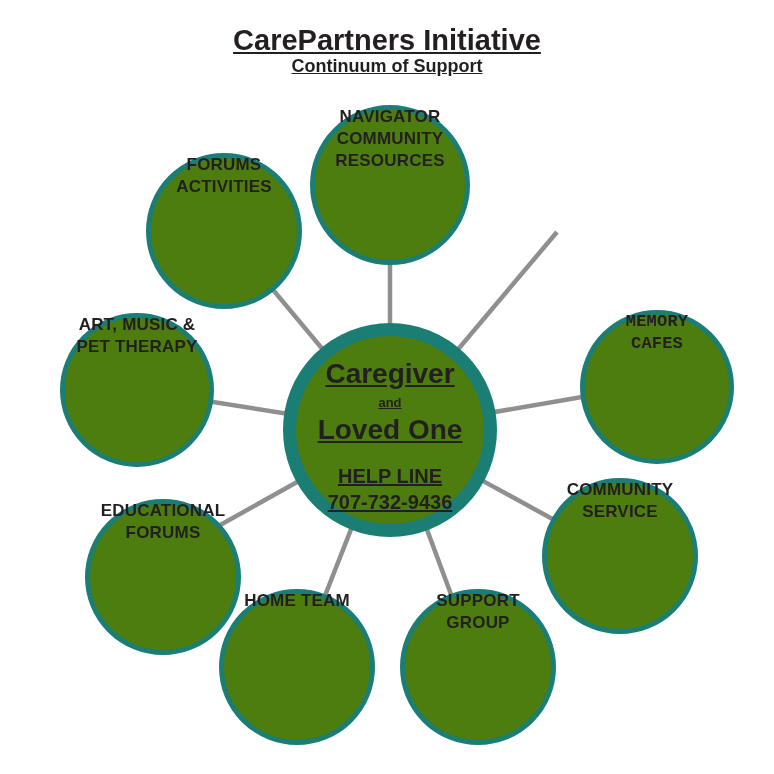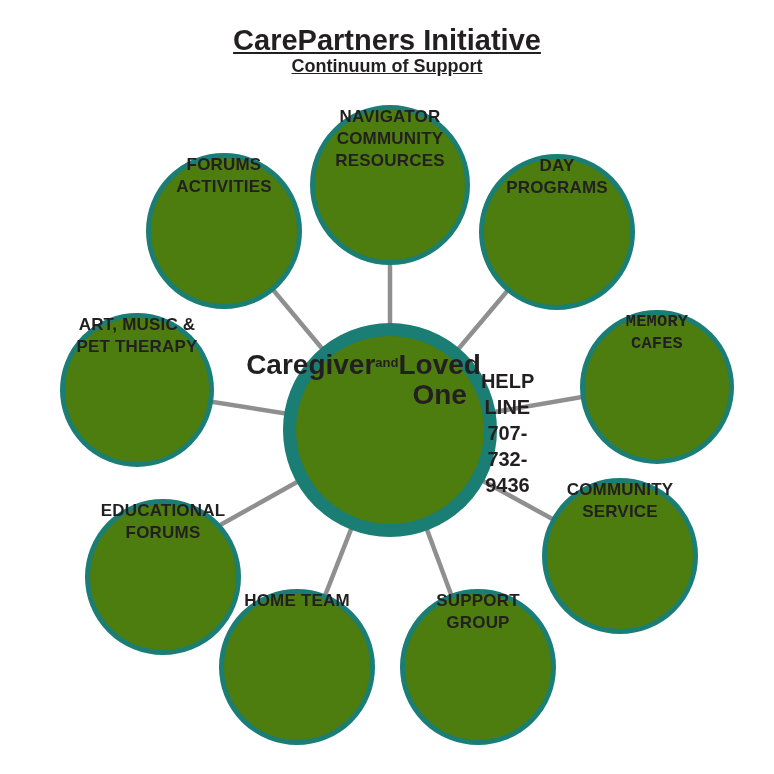--- a/index.html
+++ b/index.html
@@ -61,22 +61,23 @@
   .sat .sat-label {
     white-space: pre-line;
     font-weight: bold;
     font-size: 17px;
     line-height: 1.3;
     letter-spacing: 0.2px;
     transform: translateY(-4px);
   }
   .center-node {
     border: 13px solid #1b7e74;
-    flex-direction: row;
+    flex-direction: column;
     padding-top: 14px;
+    text-decoration: underline;
   }
   .center-title {
     font-size: 28px;
     font-weight: bold;
     line-height: 1.08;
   }
   .center-and {
     font-size: 13px;
     font-weight: bold;
     margin: 5px 0;
@@ -119,24 +120,20 @@
       <div>707-732-9436</div>
     </div>
   </div>
 
   <div class="node sat" style="left:310px; top:105px; width:160px; height:160px;">
     <span class="sat-label">NAVIGATOR
 COMMUNITY
 RESOURCES</span>
   </div>
 
-  <div class="node sat" style="left:479px; top:154px; width:156px; height:156px;">
-    <span class="sat-label">DAY
-PROGRAMS</span>
-  </div>
 
   <div class="node sat" style="left:580px; top:310px; width:154px; height:154px;font-family:Liberation Mono, monospace;">
     <span class="sat-label">MEMORY
 CAFES</span>
   </div>
 
   <div class="node sat" style="left:542px; top:478px; width:156px; height:156px;">
     <span class="sat-label">COMMUNITY
 SERVICE</span>
   </div>

